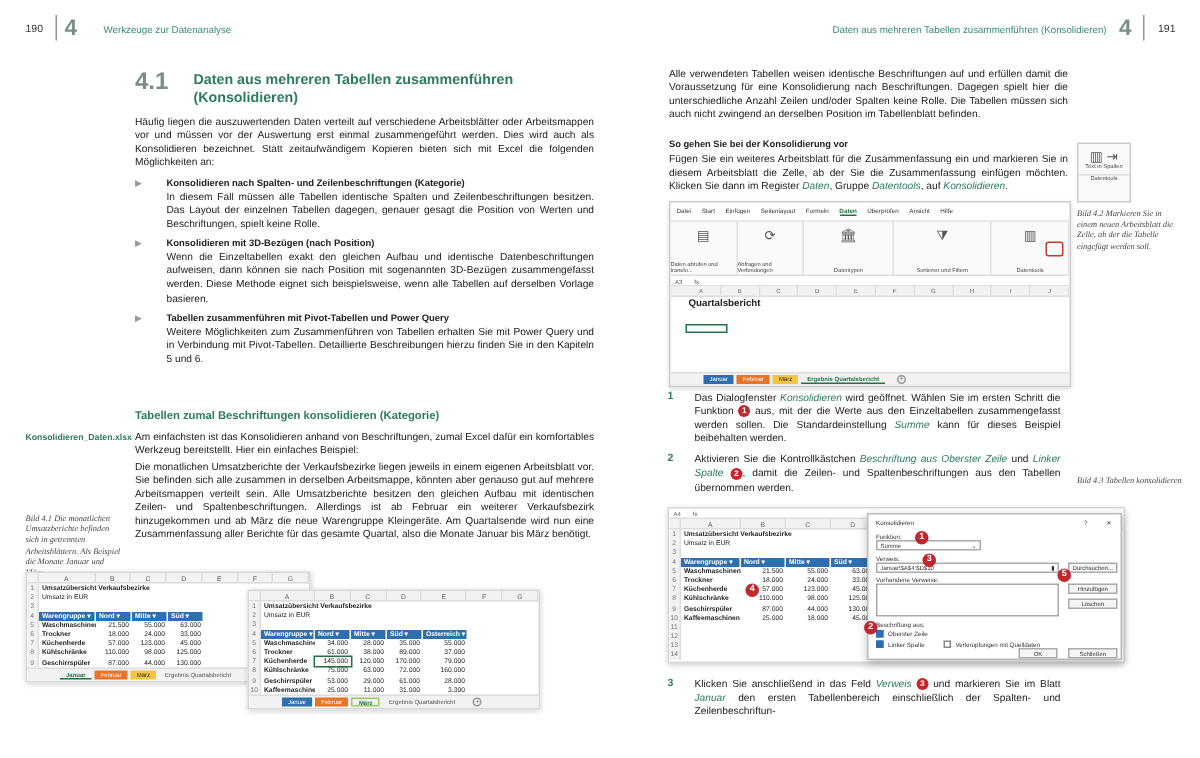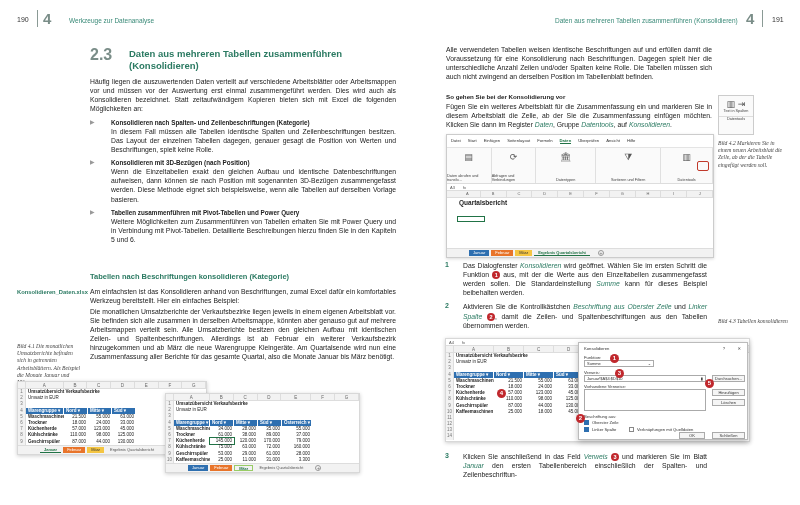--- a/index.html
+++ b/index.html
@@ -64,21 +64,21 @@
 </style>
 </head>
 <body>
 
 <div class="page left">
   <span class="pnum" style="left:17px">190</span>
   <div class="vbar" style="left:37px"></div>
   <span class="chnum" style="left:43px">4</span>
   <span class="runhead" style="left:69px">Werkzeuge zur Datenanalyse</span>
 
-  <span class="sect-num">2.3</span>
+  <span class="sect-num">4.1</span>
   <div class="sect-title">Daten aus mehreren Tabellen zusammenführen (Konsolidieren)</div>
 
   <div class="body" style="left:90px;top:77px;width:306px">Häufig liegen die auszuwertenden Daten verteilt auf verschiedene Arbeitsblätter oder Arbeitsmappen vor und müssen vor der Auswertung erst einmal zusammengeführt werden. Dies wird auch als Konsolidieren bezeichnet. Statt zeitaufwändigem Kopieren bieten sich mit Excel die folgenden Möglichkeiten an:</div>
 
   <div class="bullets">
     <div class="bullet">
       <span class="arr">▶</span>
       <div class="bh">Konsolidieren nach Spalten- und Zeilenbeschriftungen (Kategorie)</div>
       <div class="bt">In diesem Fall müssen alle Tabellen identische Spalten und Zeilenbeschriftungen besitzen. Das Layout der einzelnen Tabellen dagegen, genauer gesagt die Position von Werten und Beschriftungen, spielt keine Rolle.</div>
     </div>
@@ -87,21 +87,21 @@
       <div class="bh">Konsolidieren mit 3D-Bezügen (nach Position)</div>
       <div class="bt">Wenn die Einzeltabellen exakt den gleichen Aufbau und identische Datenbeschriftungen aufweisen, dann können sie nach Position mit sogenannten 3D-Bezügen zusammengefasst werden. Diese Methode eignet sich beispielsweise, wenn alle Tabellen auf derselben Vorlage basieren.</div>
     </div>
     <div class="bullet">
       <span class="arr">▶</span>
       <div class="bh">Tabellen zusammenführen mit Pivot-Tabellen und Power Query</div>
       <div class="bt">Weitere Möglichkeiten zum Zusammenführen von Tabellen erhalten Sie mit Power Query und in Verbindung mit Pivot-Tabellen. Detaillierte Beschreibungen hierzu finden Sie in den Kapiteln 5 und 6.</div>
     </div>
   </div>
 
-  <div class="subhead">Tabellen nach Beschriftungen konsolidieren (Kategorie)</div>
+  <div class="subhead">Tabellen zumal Beschriftungen konsolidieren (Kategorie)</div>
   <div class="sidefile">Konsolidieren_Daten.xlsx</div>
   <div class="body" style="left:90px;top:287px;width:306px">Am einfachsten ist das Konsolidieren anhand von Beschriftungen, zumal Excel dafür ein komfortables Werkzeug bereitstellt. Hier ein einfaches Beispiel:</div>
   <div class="body" style="left:90px;top:307px;width:306px">Die monatlichen Umsatzberichte der Verkaufsbezirke liegen jeweils in einem eigenen Arbeitsblatt vor. Sie befinden sich alle zusammen in derselben Arbeitsmappe, könnten aber genauso gut auf mehrere Arbeitsmappen verteilt sein. Alle Umsatzberichte besitzen den gleichen Aufbau mit identischen Zeilen- und Spaltenbeschriftungen. Allerdings ist ab Februar ein weiterer Verkaufsbezirk hinzugekommen und ab März die neue Warengruppe Kleingeräte. Am Quartalsende wird nun eine Zusammenfassung aller Berichte für das gesamte Quartal, also die Monate Januar bis März benötigt.</div>
   <div class="caption" style="left:17px;top:343px;width:64px">Bild 4.1 Die monatlichen Umsatzberichte befinden sich in getrennten Arbeitsblättern. Als Beispiel die Monate Januar und März.</div>
 
   <div class="xl" style="left:17px;top:381px;width:190px;height:74px">
     <div class="colhdr">
       <span style="width:8px"></span>
       <span style="width:38px">A</span>
       <span style="width:24px">B</span>

